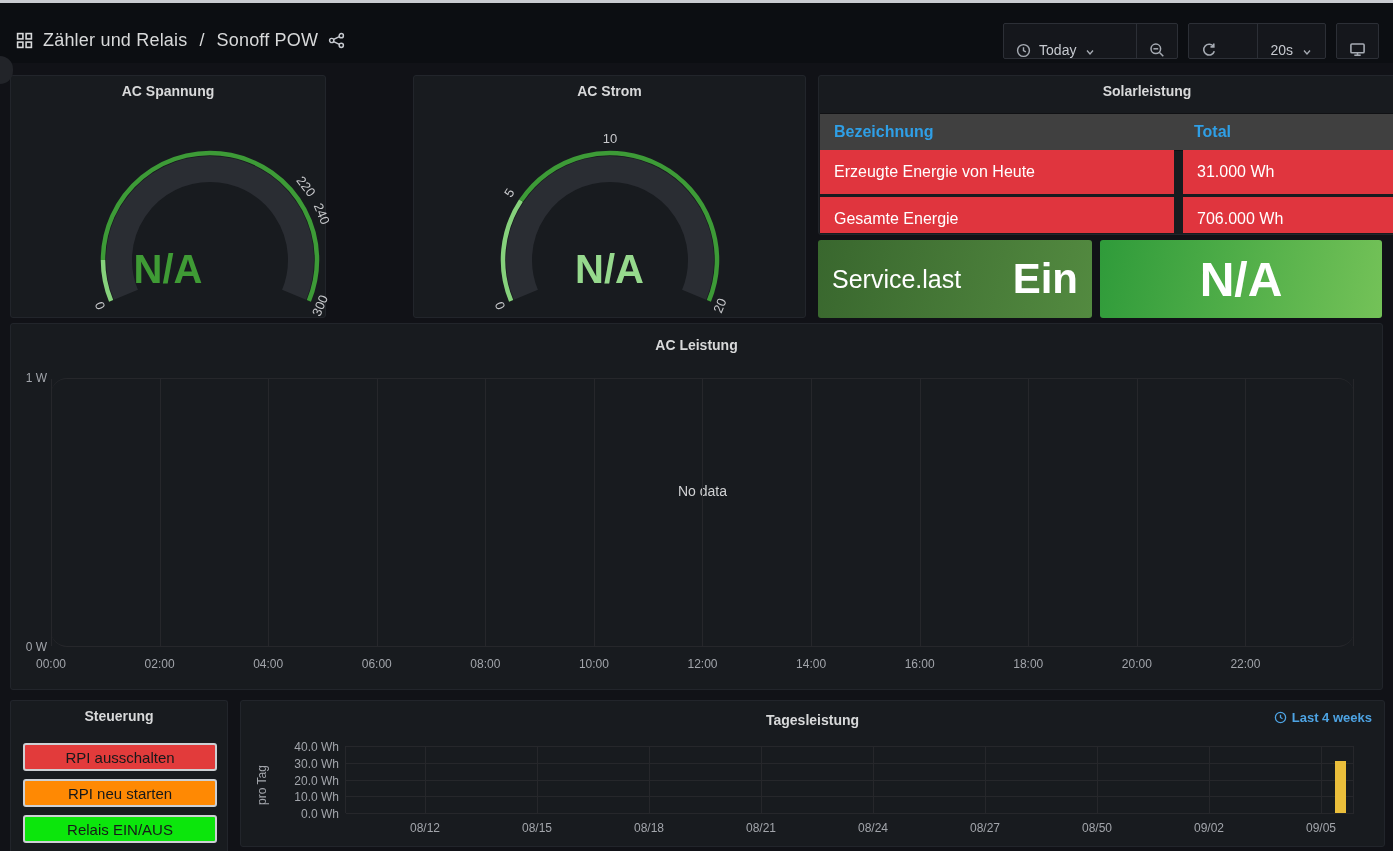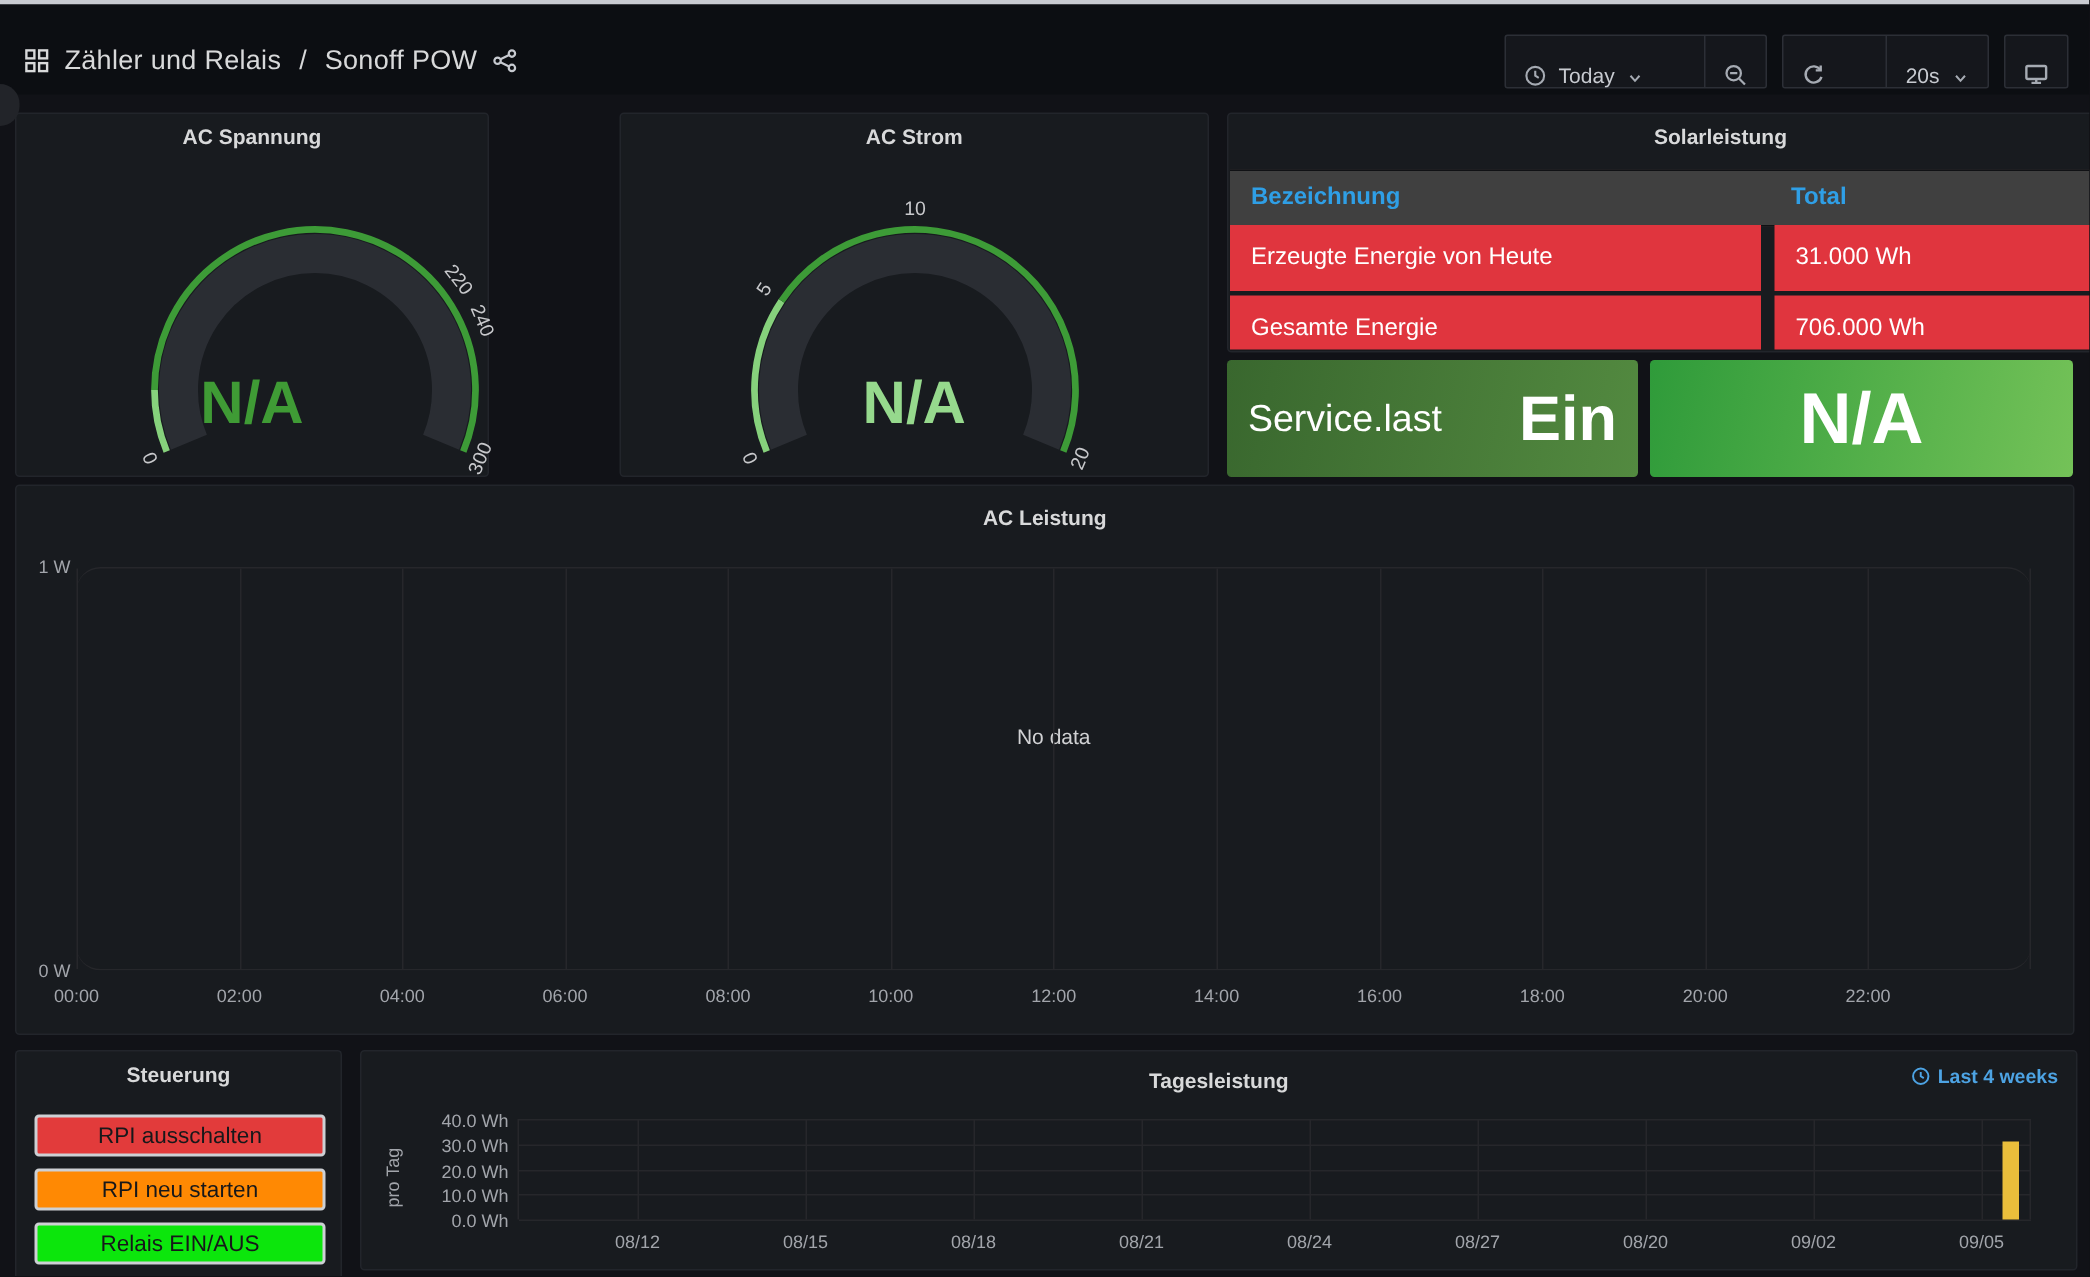--- a/index.html
+++ b/index.html
@@ -297,21 +297,21 @@
         <div class="hline" style="top: 100%;"></div>
         <div class="bar" style="left: calc(98.7% - 5.5px); width: 11px; height: 77.5%; background: rgb(234, 190, 59);"></div>
       </div>
     <div id="ax-tag" style="position:absolute;left:105px;width:1008px;top:120px;height:16px;">
         <div class="xtick" style="left: 7.84%;">08/12</div>
         <div class="xtick" style="left: 18.951%;">08/15</div>
         <div class="xtick" style="left: 30.062%;">08/18</div>
         <div class="xtick" style="left: 41.173%;">08/21</div>
         <div class="xtick" style="left: 52.284%;">08/24</div>
         <div class="xtick" style="left: 63.395%;">08/27</div>
-        <div class="xtick" style="left: 74.506%;">08/20</div>
+        <div class="xtick" style="left: 74.506%;">08/50</div>
         <div class="xtick" style="left: 85.617%;">09/02</div>
         <div class="xtick" style="left: 96.728%;">09/05</div>
       </div>
   <span class="ytick" style="left: 36px; width: 62px; top: 106px;">0.0 Wh</span>
       <span class="ytick" style="left: 36px; width: 62px; top: 89.25px;">10.0 Wh</span>
       <span class="ytick" style="left: 36px; width: 62px; top: 72.5px;">20.0 Wh</span>
       <span class="ytick" style="left: 36px; width: 62px; top: 55.75px;">30.0 Wh</span>
       <span class="ytick" style="left: 36px; width: 62px; top: 39px;">40.0 Wh</span>
     </div>
 </div>

